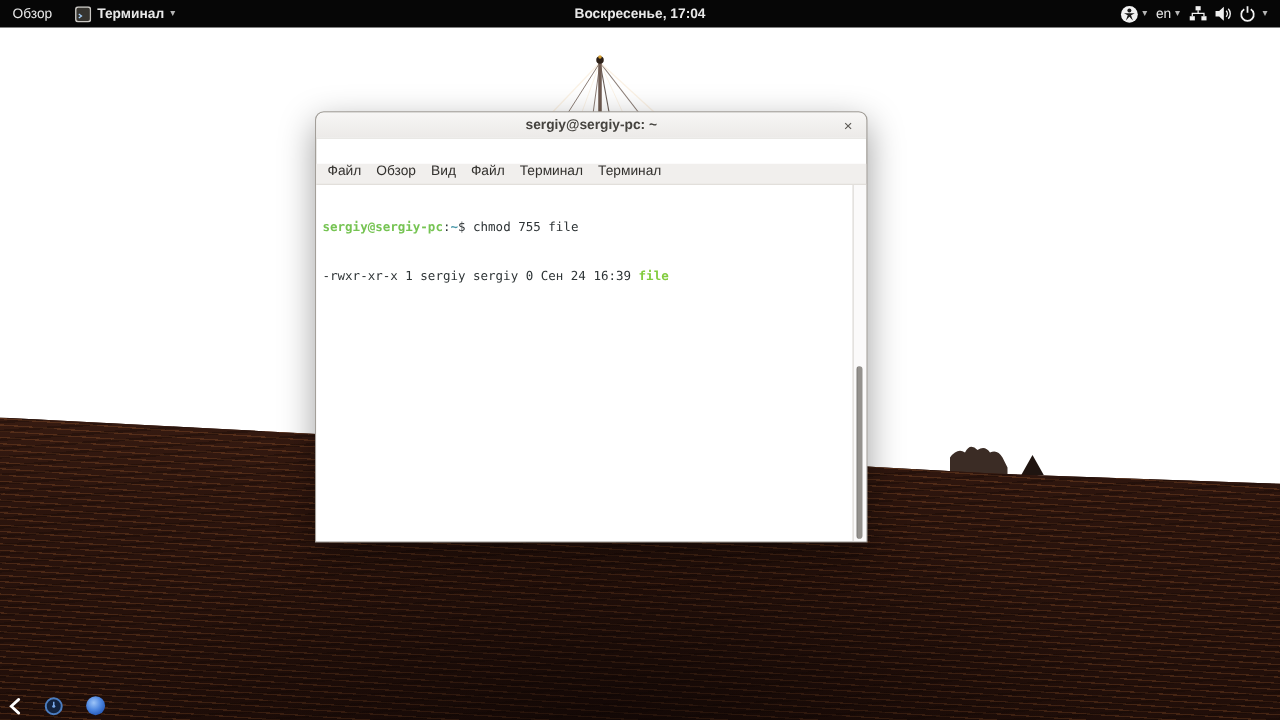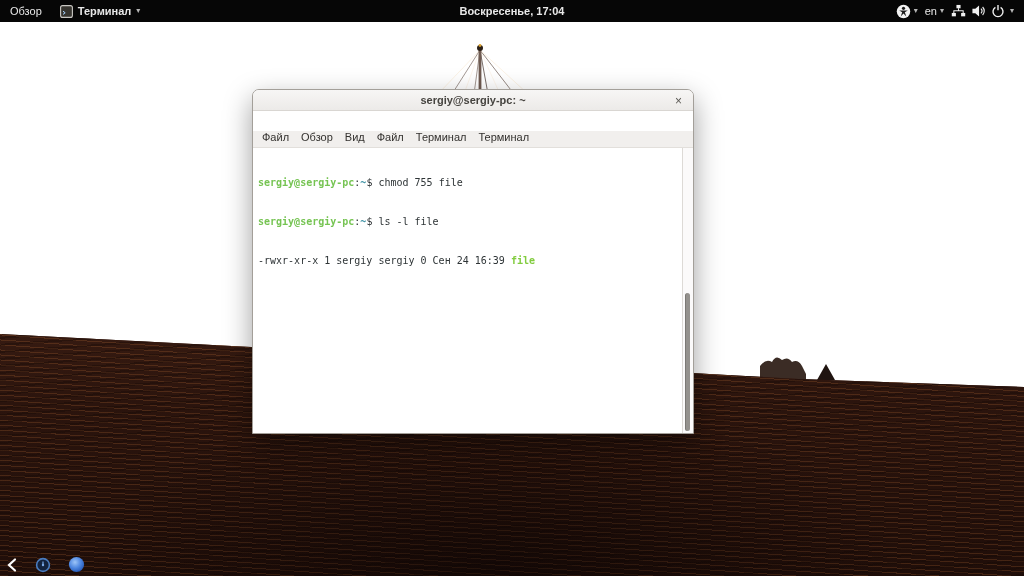--- a/index.html
+++ b/index.html
@@ -202,21 +202,20 @@
     <span class="menu-item">Файл</span>
     <span class="menu-item">Обзор</span>
     <span class="menu-item">Вид</span>
     <span class="menu-item">Файл</span>
     <span class="menu-item">Терминал</span>
     <span class="menu-item">Терминал</span>
   </div>
 
   <div class="term-body">
     <div><span class="c-green">sergiy@sergiy-pc</span><span>:</span><span class="c-path">~</span><span>$ </span><span>chmod 755 file</span></div>
-    <div><span class="c-green">sergiy@sergiy-pc</span><span>:</span><span class="c-path">~</span><span>$ </span><span>ls -l file</span></div>
     <div><span>-rwxr-xr-x 1 sergiy sergiy 0 Сен 24 16:39 </span><span class="c-file">file</span></div>
 
     <div class="scrollbar">
       <div class="scroll-thumb"></div>
     </div>
   </div>
 </div>
 
 <div class="overlay-controls">
   <svg width="12" height="16" viewBox="0 0 12 16">

